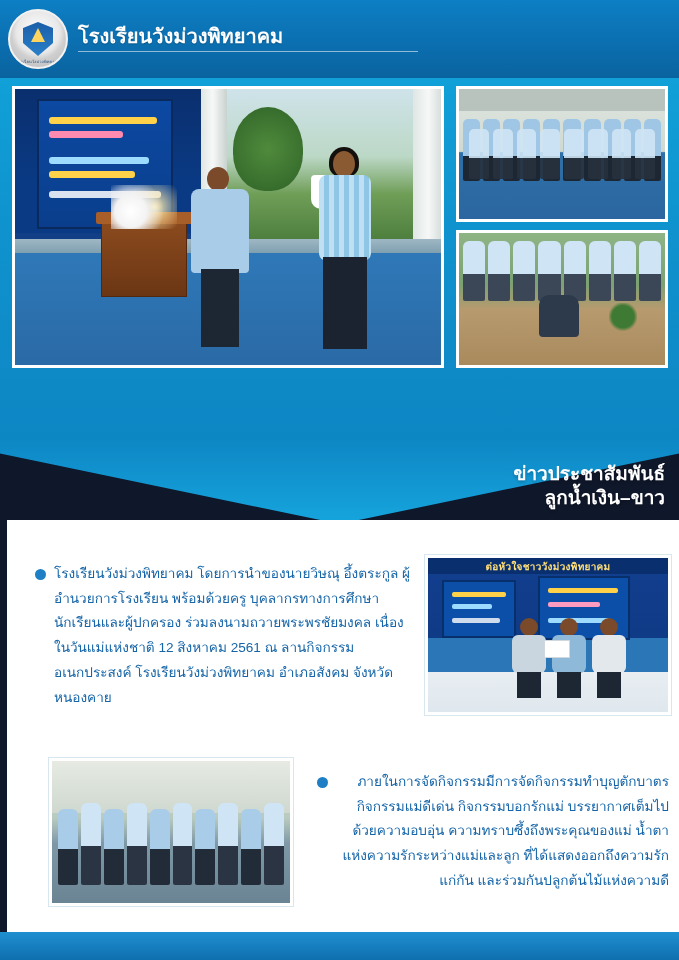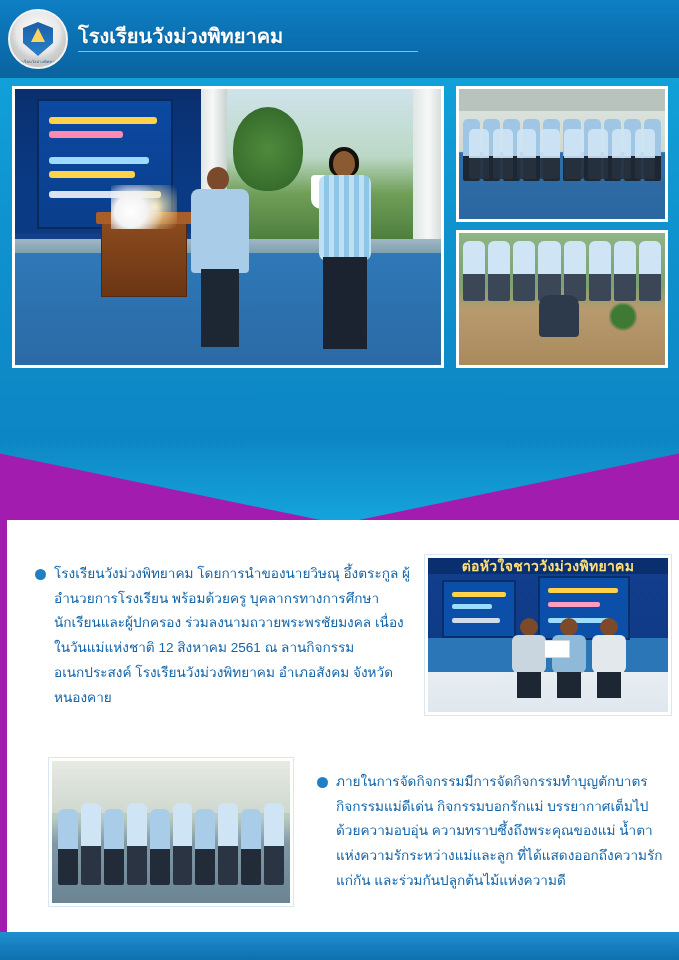--- a/index.html
+++ b/index.html
@@ -7,21 +7,21 @@
     width: 679px;
     height: 960px;
     font-family: "Liberation Sans", sans-serif;
     background: #ffffff;
     overflow: hidden;
   }
   .page {
     position: relative;
     width: 679px;
     height: 960px;
-    background: #a21caf;
+    background: #0f172a;
     overflow: hidden;
   }
 
   
   .header {
     position: absolute;
     left: 0; top: 0;
     width: 679px;
     height: 78px;
     background: linear-gradient(180deg, #0d7fc4 0%, #0b6fb0 55%, #0a639f 100%);
@@ -249,40 +249,40 @@
     background: #1f7fc4;
     margin-top: 7px;
     margin-right: 8px;
   }
   .para {
     color: #1565a8;
     font-size: 13.6px;
     line-height: 1.82;
   }
   .b1 { left: 28px; top: 42px; width: 380px; }
-  .b2 { left: 310px; top: 250px; width: 352px; }
+  .b2 { left: 310px; top: 250px; width: 352px; text-align: right; }
 
   
   .bp { position: absolute; border: 3px solid #ffffff; box-shadow: 0 0 0 1px #d8e6f0; overflow: hidden; }
   .bp4 { left: 418px; top: 35px; width: 246px; height: 160px; }
   .bp5 { left: 42px; top: 238px; width: 244px; height: 148px; }
 
   .bp4 .bg { position:absolute; inset:0; background: linear-gradient(180deg,#123f8f 0%,#0f3a86 52%,#2a76b6 52%, #2a76b6 74%, #e8eef2 74%, #dfe7ee 100%); }
   .bp4 .banner-l { position:absolute; left:14px; top:22px; width:74px; height:58px; background:#0b4fa8; border:2px solid #072f6b; }
   .bp4 .banner-r { position:absolute; left:110px; top:18px; width:92px; height:64px; background:#0b4fa8; border:2px solid #072f6b; }
   .bp4 .banner-l i, .bp4 .banner-r i { position:absolute; left:8px; height:5px; border-radius:2px; background:#ffd24a; display:block; }
   .bp4 .banner-l i:nth-child(1){top:10px;width:54px;}
   .bp4 .banner-l i:nth-child(2){top:22px;width:40px;background:#9ddcff;}
   .bp4 .banner-l i:nth-child(3){top:36px;width:48px;background:#ffffff;opacity:.8;}
   .bp4 .banner-r i:nth-child(1){top:10px;width:70px;}
   .bp4 .banner-r i:nth-child(2){top:24px;width:52px;background:#ff9cc0;}
   .bp4 .banner-r i:nth-child(3){top:40px;width:62px;background:#9ddcff;}
   .bp4 .topstrip {
     position:absolute; left:0; right:0; top:0; height:16px;
-    background:#0a2f6e; color:#ffe07a; font-size:14px; font-weight:bold;
+    background:#0a2f6e; color:#ffe07a; font-size:10px; font-weight:bold;
     display:flex; align-items:center; justify-content:center; letter-spacing:.3px;
   }
   .bp4 .pr { position:absolute; bottom:16px; width:34px; height:78px; }
   .bp4 .pr .h { position:absolute; left:8px; top:0; width:18px; height:18px; border-radius:50%; background:#7a4a2a; }
   .bp4 .pr .t { position:absolute; left:0; top:17px; width:34px; height:38px; border-radius:6px; }
   .bp4 .pr .lg{ position:absolute; left:5px; top:54px; width:24px; height:26px; background:#1d2733; }
   .bp4 .pr1 { left:84px; } .bp4 .pr1 .t { background:#c9d6df; }
   .bp4 .pr2 { left:124px; } .bp4 .pr2 .t { background:#8fb9d8; }
   .bp4 .pr3 { left:164px; } .bp4 .pr3 .t { background:#e2e8ec; }
   .bp4 .cert { position:absolute; left:116px; bottom:54px; width:26px; height:18px; background:#ffffff; border:1px solid #cfd8de; }
@@ -386,20 +386,24 @@
           <span></span>
           <span></span>
           <span></span>
           <span></span>
           <span></span>
         </div>
       <div class="squat"></div>
       <div class="sapling"></div>
     </div>
 
+    <div class="hero-right">
+      <div class="l1">ข่าวประชาสัมพันธ์</div>
+      <div class="l2">ลูกน้ำเงิน–ขาว</div>
+    </div>
   </div>
 
   <div class="hero-band-bottom"></div>
   <div class="chevron"></div>
 
   <div class="body-area">
 
     <div class="bullet-block b1">
       <div class="dot"></div>
       <div class="para">โรงเรียนวังม่วงพิทยาคม โดยการนำของนายวิษณุ อึ้งตระกูล ผู้อำนวยการโรงเรียน พร้อมด้วยครู บุคลากรทางการศึกษา นักเรียนและผู้ปกครอง ร่วมลงนามถวายพระพรชัยมงคล เนื่องในวันแม่แห่งชาติ 12 สิงหาคม 2561 ณ ลานกิจกรรมอเนกประสงค์ โรงเรียนวังม่วงพิทยาคม อำเภอสังคม จังหวัดหนองคาย</div>

